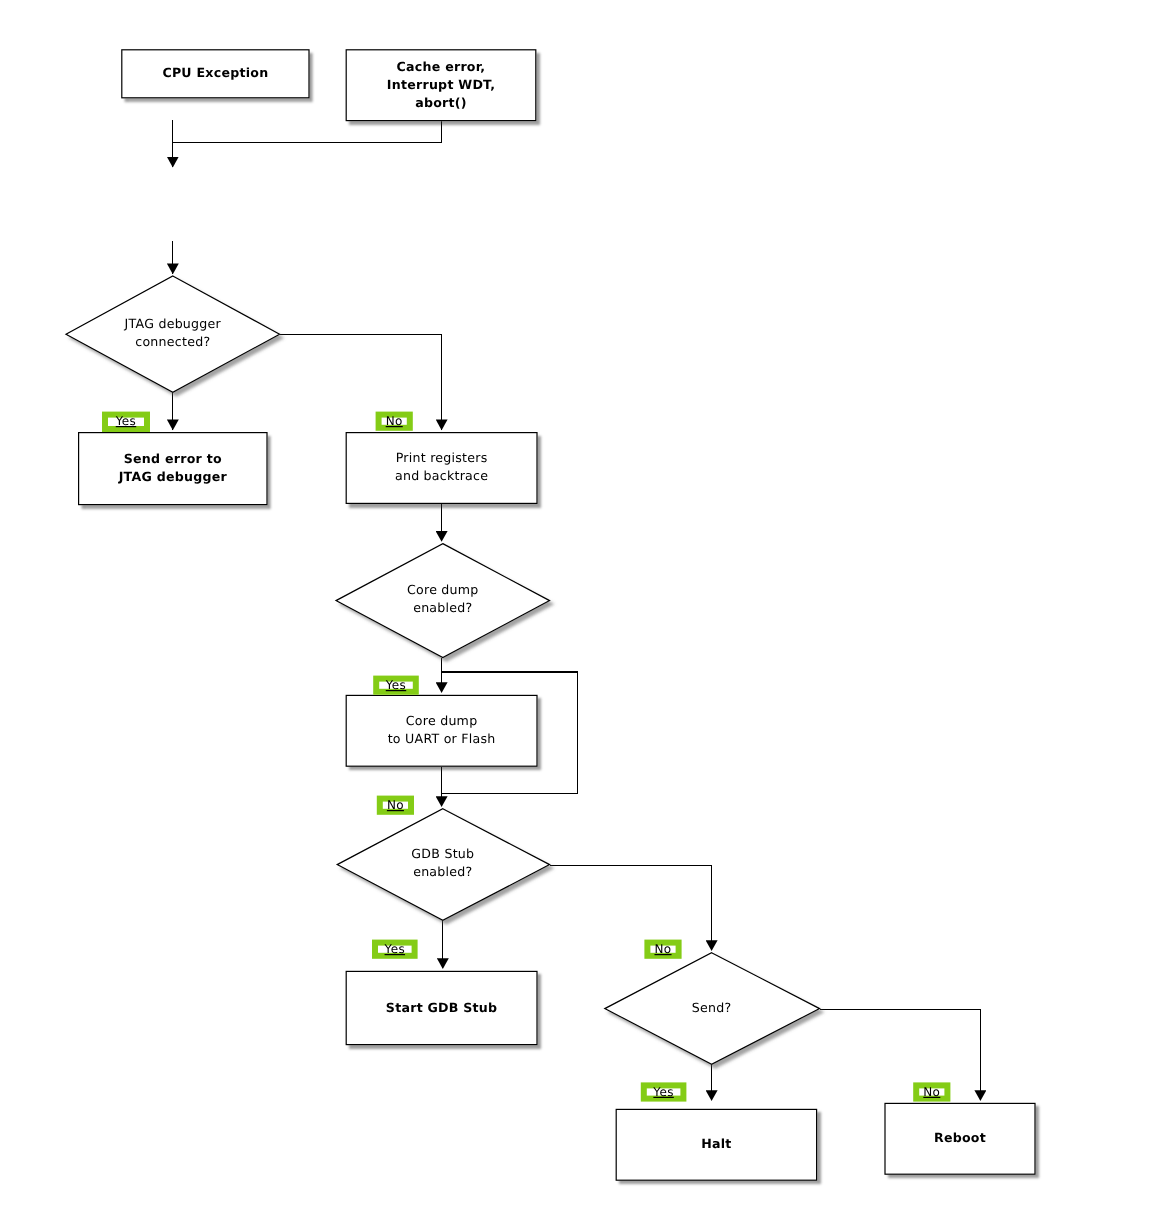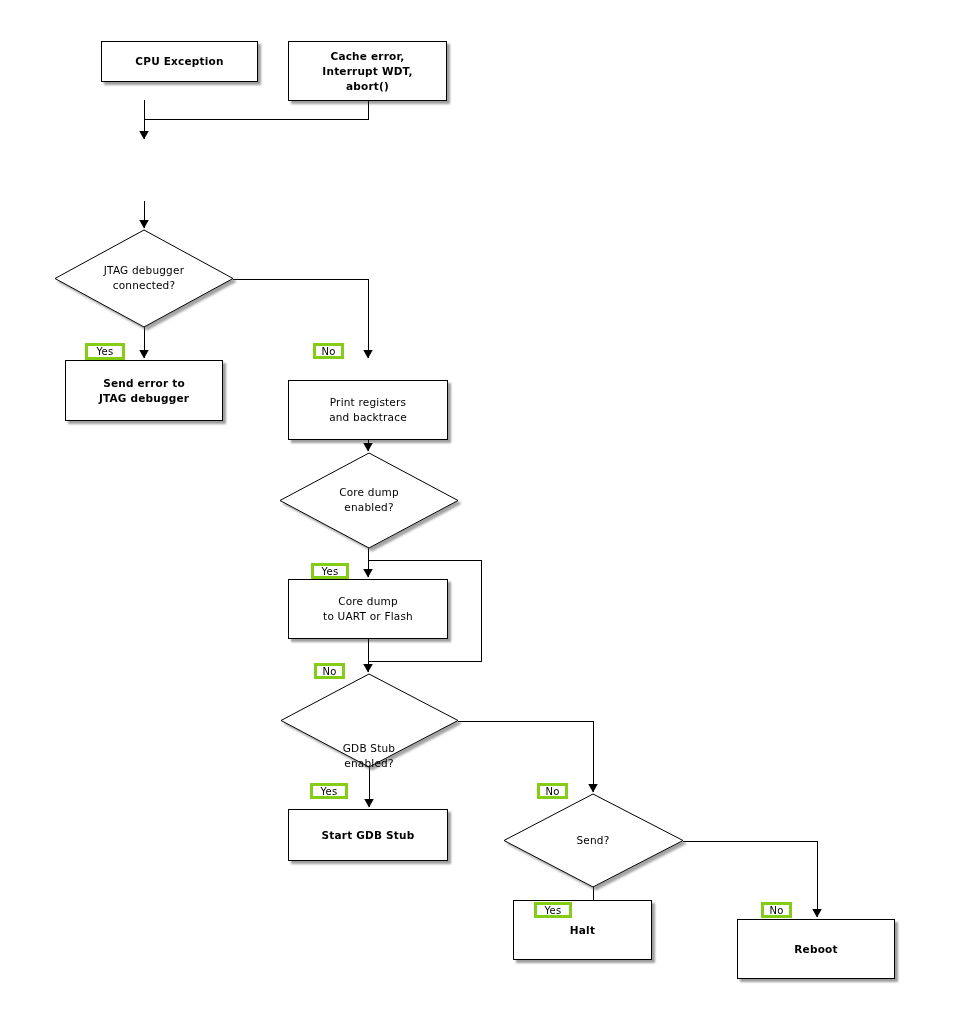--- a/index.html
+++ b/index.html
@@ -60,28 +60,29 @@
     font-size: 10.5px;
     line-height: 15px;
     letter-spacing: 0.2px;
     white-space: pre-line;
     pointer-events: none;
   }
   .branch-label {
     position: absolute;
     box-sizing: border-box;
     background: #ffffff;
-    border: 3px solid #84cc16;
+    border: 5px solid #84cc16;
     display: flex;
     align-items: center;
     justify-content: center;
     font-size: 10px;
     line-height: 13px;
     letter-spacing: 0.3px;
     padding: 0 4px;
+    text-decoration: underline;
   }
 </style>
 </head>
 <body>
 
 <div class="canvas">
 
   <svg class="wires" viewBox="0 0 960 1020" xmlns="http://www.w3.org/2000/svg">
     <defs>
       <marker id="arrow" markerUnits="userSpaceOnUse" markerWidth="10" markerHeight="10" viewBox="0 0 10 10" refX="8.5" refY="5" orient="auto">
@@ -115,39 +116,39 @@
   <div class="node terminal" style="left:65px; top:41px; width:157px; height:41px;margin-left:36px;">CPU Exception</div>
 
   <div class="node terminal" style="left:288px; top:41px; width:159px; height:60px;">Cache error,
 Interrupt WDT,
 abort()</div>
 
 
   <div class="node terminal" style="left:65px; top:360px; width:158px; height:61px;">Send error to
 JTAG debugger</div>
 
-  <div class="node" style="left:288px; top:360px; width:160px; height:60px;margin-top:20px;">Print registers
+  <div class="node" style="left:288px; top:360px; width:160px; height:60px;">Print registers
 and backtrace</div>
 
   <div class="node" style="left:288px; top:579px; width:160px; height:60px;">Core dump
 to UART or Flash</div>
 
-  <div class="node terminal" style="left:288px; top:809px; width:160px; height:52px;text-align:center;">Start GDB Stub</div>
+  <div class="node terminal" style="left:288px; top:809px; width:160px; height:62px;text-align:center;">Start GDB Stub</div>
 
-  <div class="node terminal" style="left:513px; top:900px; width:139px; height:60px;">Halt</div>
+  <div class="node terminal" style="left:513px; top:924px; width:168px; height:60px;">Halt</div>
 
-  <div class="node terminal" style="left:737px; top:919px; width:158px; height:60px;">Reboot</div>
+  <div class="node terminal" style="left:737px; top:919px; width:126px; height:60px;">Reboot</div>
 
   <div class="diamond-label" style="left:74px; top:256px;">JTAG debugger
 connected?</div>
 
   <div class="diamond-label" style="left:299px; top:478px;">Core dump
 enabled?</div>
 
-  <div class="diamond-label" style="left:299px; top:698px;margin-top:36px;">GDB Stub
+  <div class="diamond-label" style="left:299px; top:698px;">GDB Stub
 enabled?</div>
 
   <div class="diamond-label" style="left:523px; top:818px;">Send?</div>
 
   <div class="branch-label" style="left:85px; top:343px; width:40px; height:17px;">Yes</div>
 
   <div class="branch-label" style="left:313px; top:343px; width:31px; height:16px;">No</div>
 
   <div class="branch-label" style="left:311px; top:563px; width:38px; height:16px;">Yes</div>
 

